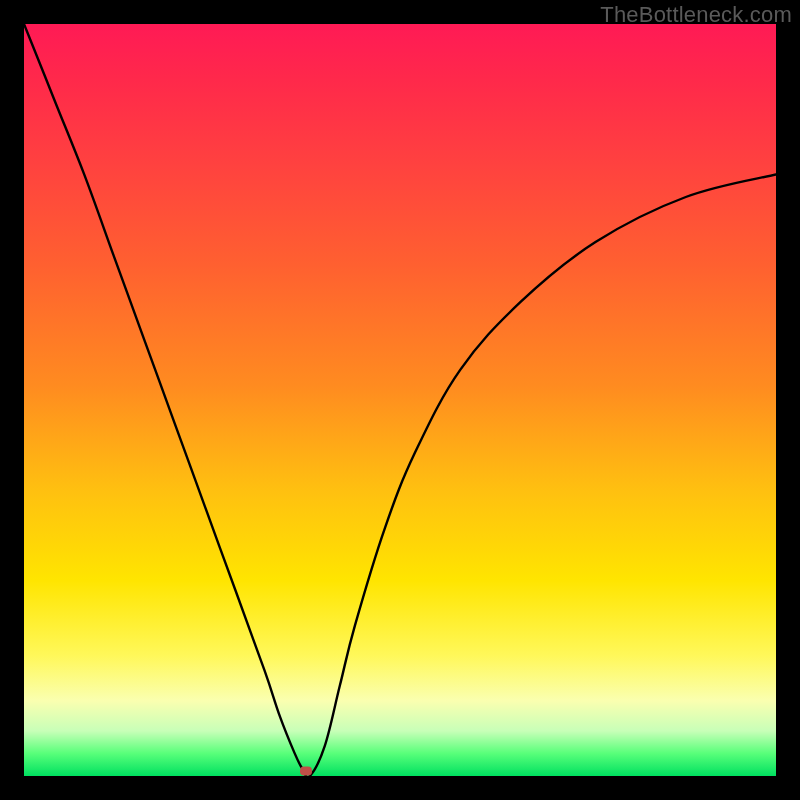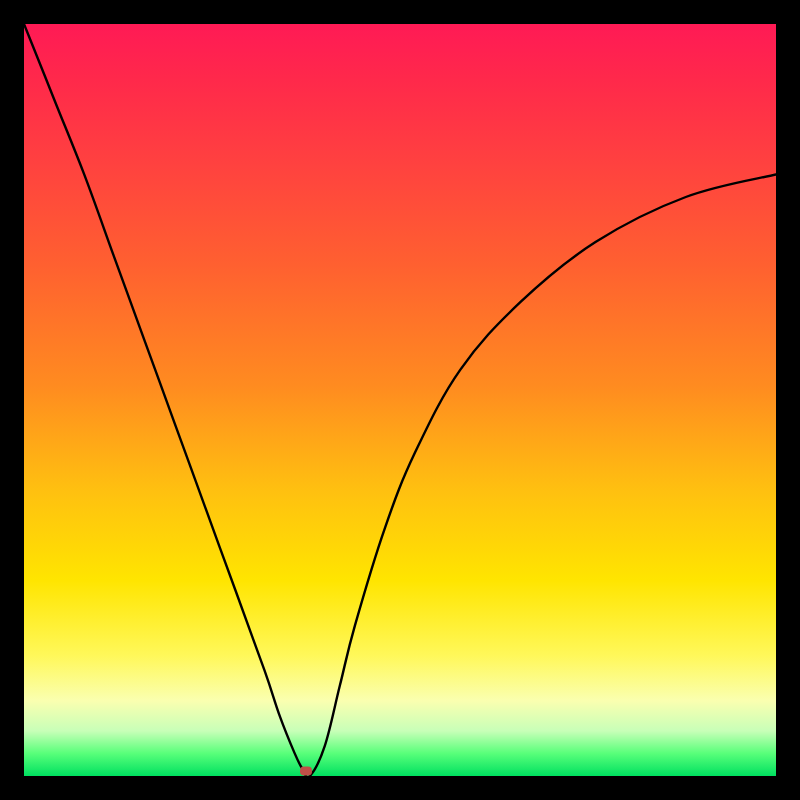--- a/index.html
+++ b/index.html
@@ -69,20 +69,21 @@
     border-radius: 4px;
     background: #c05048;
     transform: translate(-50%, -50%);
   }
 </style>
 </head>
 <body>
 
 <div class="frame">
 
+  <div class="watermark">TheBottleneck.com</div>
 
   <div class="plot-area">
     <div class="gradient"></div>
 
     <svg class="curve" viewBox="0 0 752 752" preserveAspectRatio="none">
       <path id="curve-path" fill="none" stroke="#000000" stroke-width="2.4" stroke-linecap="round" stroke-linejoin="round" d="M 0.0 0.0 C 5.4 13.5, 19.3 48.1, 30.1 75.2 C 40.9 102.3, 49.3 122.0, 60.2 150.4 C 71.0 178.8, 79.4 203.3, 90.2 233.1 C 101.1 262.9, 109.5 286.1, 120.3 315.8 C 131.1 345.6, 139.6 368.8, 150.4 398.6 C 161.2 428.3, 169.7 451.5, 180.5 481.3 C 191.3 511.1, 199.7 534.2, 210.6 564.0 C 221.4 593.8, 232.5 623.7, 240.6 646.7 C 248.8 669.7, 250.3 677.0, 255.7 691.8 C 261.1 706.7, 266.7 720.0, 270.7 729.4 C 274.8 738.9, 275.5 740.4, 278.2 744.5 C 280.9 748.5, 281.7 756.1, 285.8 752.0 C 289.8 747.9, 295.4 738.2, 300.8 721.9 C 306.2 705.7, 310.4 683.4, 315.8 661.8 C 321.3 640.1, 322.8 630.0, 330.9 601.6 C 339.0 573.2, 350.1 535.0, 361.0 503.8 C 371.8 472.7, 377.5 457.1, 391.0 428.6 C 404.6 400.2, 417.2 373.0, 436.2 345.9 C 455.1 318.8, 472.0 301.3, 496.3 278.2 C 520.7 255.2, 541.7 237.0, 571.5 218.1 C 601.3 199.1, 629.3 185.1, 661.8 173.0 C 694.2 160.8, 735.8 154.5, 752.0 150.4"></path>
     </svg>
 
     <div class="marker" id="min-marker" style="left: 282px; top: 747.488px; background: rgb(192, 80, 72);"></div>
   </div>

